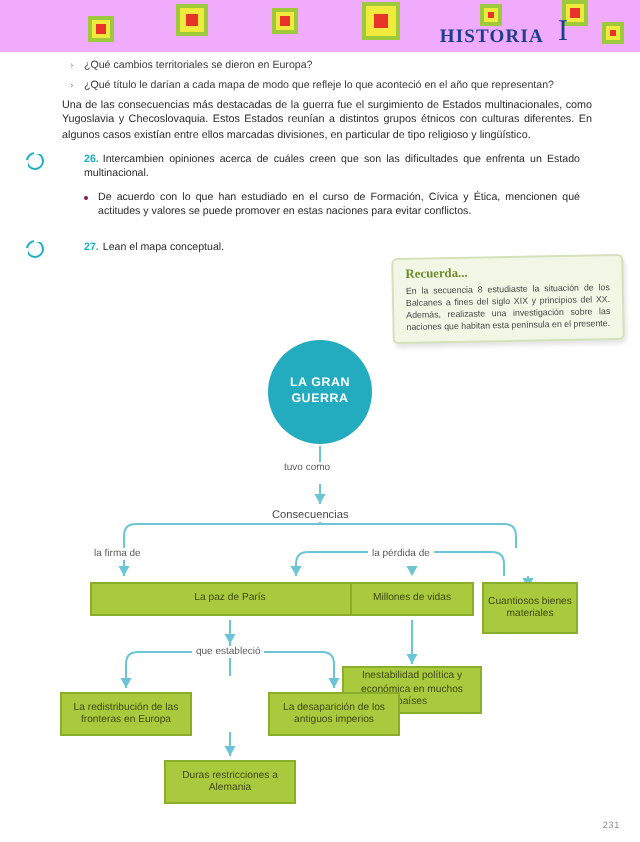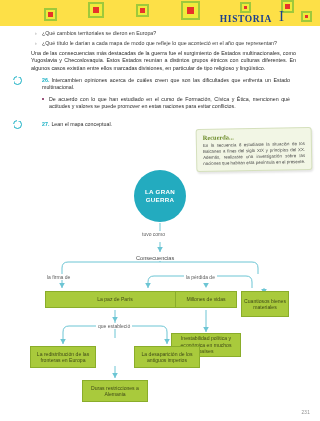--- a/index.html
+++ b/index.html
@@ -8,21 +8,21 @@
     background:#ffffff;
     font-family:"Liberation Sans", sans-serif;
     overflow:hidden;
     position:relative;
     color:#231f20;
   }
 
   
   .header{
     position:absolute;left:0;top:0;width:320px;height:26px;
-    background:#fde047;
+    background:#f0abfc;
     overflow:hidden;
   }
   .sq{position:absolute;box-sizing:border-box;}
   .sq .outer{width:100%;height:100%;box-sizing:border-box;
     border:2px solid #9ec93b;background:#f0ea3c;display:flex;
     align-items:center;justify-content:center;}
   .sq .inner{width:52%;height:52%;background:#e8332a;}
   .header-title{
     position:absolute;right:48px;bottom:2px;
     font-size:9.5px;font-weight:bold;letter-spacing:.6px;

